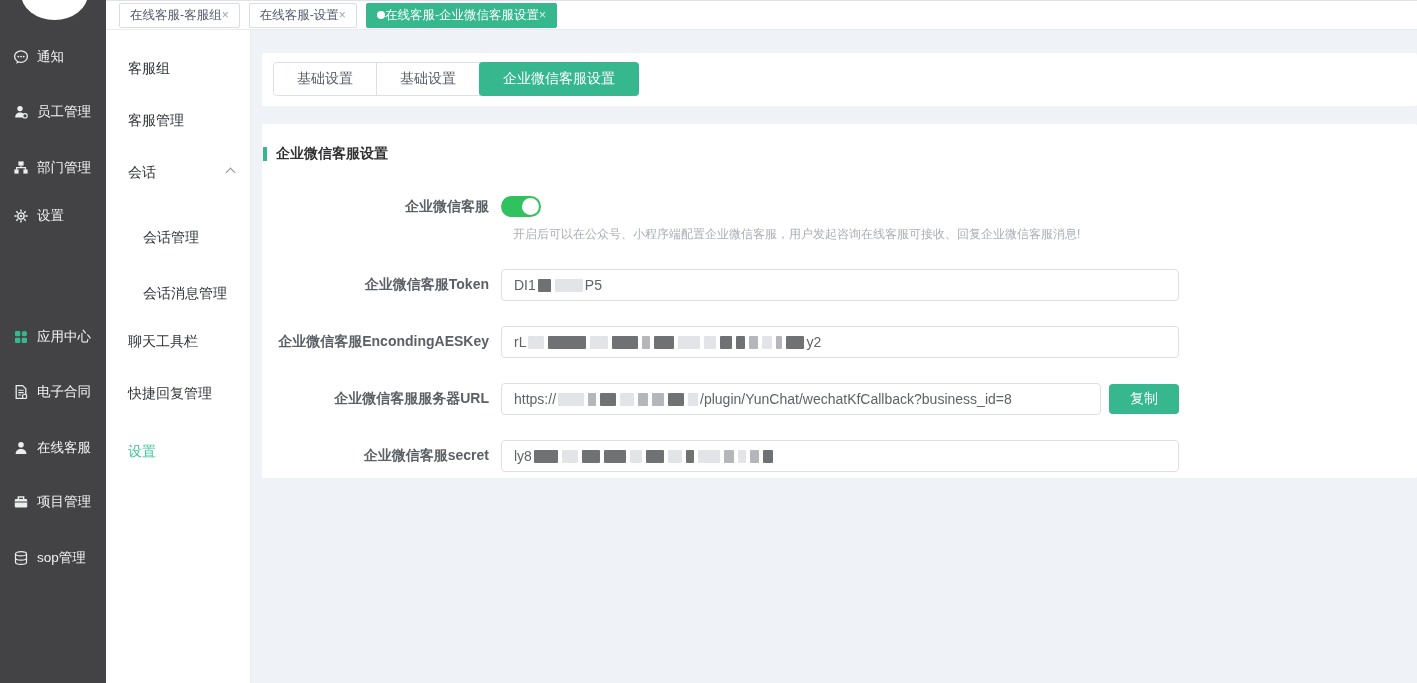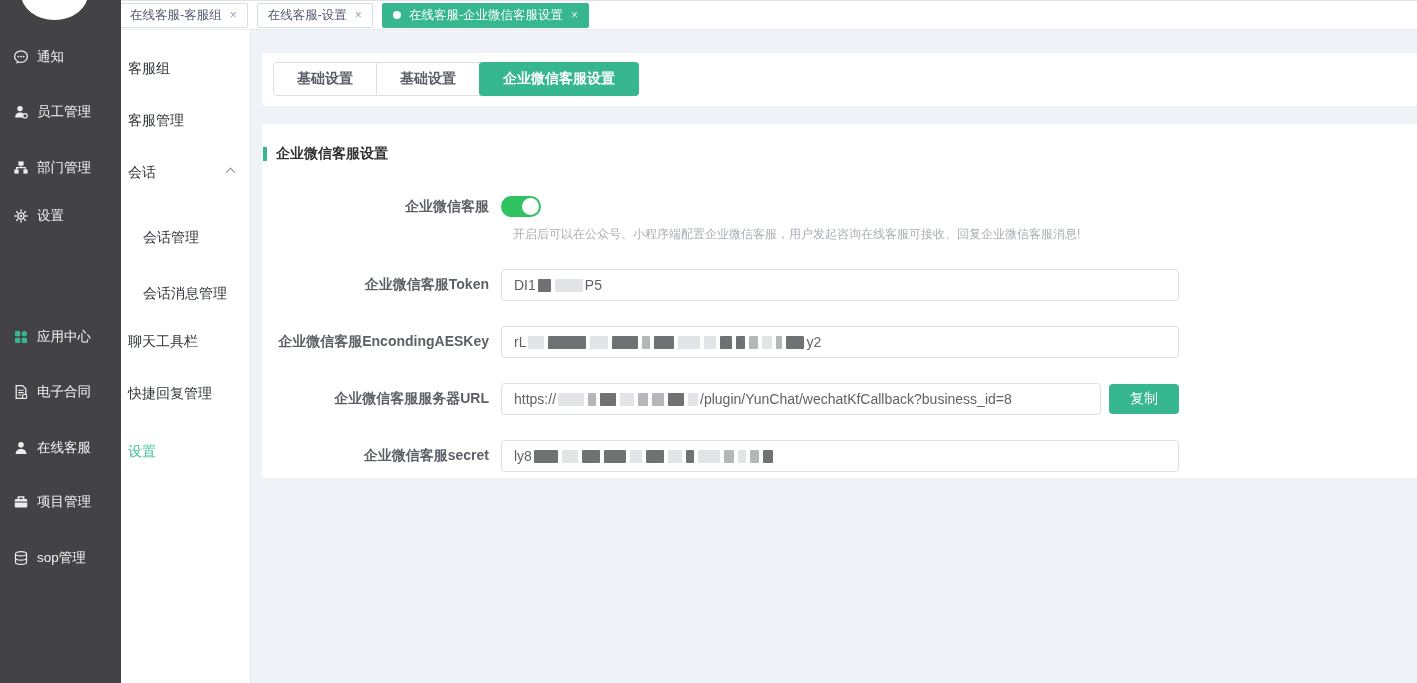--- a/index.html
+++ b/index.html
@@ -1,48 +1,48 @@
 <!DOCTYPE html>
 <html><head>
 <meta charset="utf-8">
 <style>
   * { margin:0; padding:0; box-sizing:border-box; }
   html,body { width:1417px; height:683px; overflow:hidden; }
   body { font-family:"Liberation Sans","DejaVu Sans",sans-serif; background:#eff2f6; position:relative; color:#303133; }
 
   
-  .sidebar { position:absolute; left:0; top:0; width:121px; height:683px; background:#434345; z-index:5; }
+  .sidebar { position:absolute; left:0; top:0; width:106px; height:683px; background:#434345; z-index:5; }
   .logo { position:absolute; left:21px; top:-33px; width:67px; height:53px; background:#fff; border-radius:50%; }
   .nav-item { position:absolute; left:13px; display:flex; align-items:center; gap:8px; color:#f2f3f4; font-size:13.5px; cursor:pointer; white-space:nowrap; }
   .nav-item .icn { width:16px; height:16px; display:inline-flex; flex:none; }
 
   
   .tabbar { position:absolute; left:105px; top:0; width:1312px; height:30px; background:#fff; border-top:1px solid #dfe2e6; border-bottom:1px solid #e8eaee; display:flex; align-items:center; padding-left:14px; gap:9px; z-index:4; }
-  .tag { display:inline-flex; align-items:center; gap:8px; height:25px; padding:0 10px; background:#fff; border:1px solid #d8dce5; font-size:12.5px; color:#515a6e; border-radius:2px; cursor:pointer; white-space:nowrap; }
+  .tag { display:inline-flex; align-items:center; height:25px; padding:0 10px; background:#fff; border:1px solid #d8dce5; font-size:12.5px; color:#515a6e; border-radius:2px; cursor:pointer; white-space:nowrap; }
   .tag .close { font-size:12px; color:#9aa3b5; line-height:1; }
   .tag.active { background:#36b78d; border-color:#36b78d; color:#fff; }
   .tag.active .close { color:rgba(255,255,255,.85); }
   .dot { width:8px; height:8px; border-radius:50%; background:#fff; flex:none; }
 
   
   .menucol { position:absolute; left:105px; top:30px; width:146px; height:653px; background:#fff; border-right:1px solid #e8eaee; z-index:3; }
   .menu-item { position:absolute; left:23px; font-size:14px; color:#31343a; cursor:pointer; line-height:20px; white-space:nowrap; }
   .menu-item.indent { left:38px; }
   .menu-item.active { color:#42c69a; }
   .chev { position:absolute; right:-78px; top:7px; width:7px; height:7px; border-left:1.5px solid #8a8f99; border-top:1.5px solid #8a8f99; transform:rotate(45deg); }
 
   
   .main { position:absolute; left:251px; top:30px; width:1166px; height:653px; background:#eff2f6; }
   .card { position:absolute; left:11px; right:0; background:#fff; border-radius:2px; }
   .card1 { top:23px; height:53px; padding:9px 0 0 11px; }
   .card2 { top:94px; height:354px; padding:21px 0 0 1px; }
 
   
   .seg { display:inline-flex; border:1px solid #dcdfe6; border-radius:4px; height:34px; }
-  .seg-btn { display:inline-flex; align-items:center; height:32px; padding:0 23px; font-size:14px; color:#5a5e66; cursor:pointer; background:#fff; border-right:1px solid #dcdfe6;font-weight:bold; }
+  .seg-btn { display:inline-flex; align-items:center; height:32px; padding:0 23px; font-size:14px; color:#5a5e66; cursor:pointer; background:#fff; border-right:1px solid #dcdfe6; }
   .seg-btn:first-child { border-radius:4px 0 0 4px; }
   .seg-btn:last-child { border-right:none; border-radius:0 4px 4px 0; }
   .seg-btn.active { background:#36b78d; color:#fff; border-radius:4px; margin:-1px; height:34px; padding:0 24px; }
 
   
   .section-head { display:flex; align-items:center; }
   .section-bar { width:4px; height:14px; background:#36b78d; flex:none; }
   .section-title { margin-left:9px; font-size:14px; font-weight:bold; color:#303133; }
 
   

